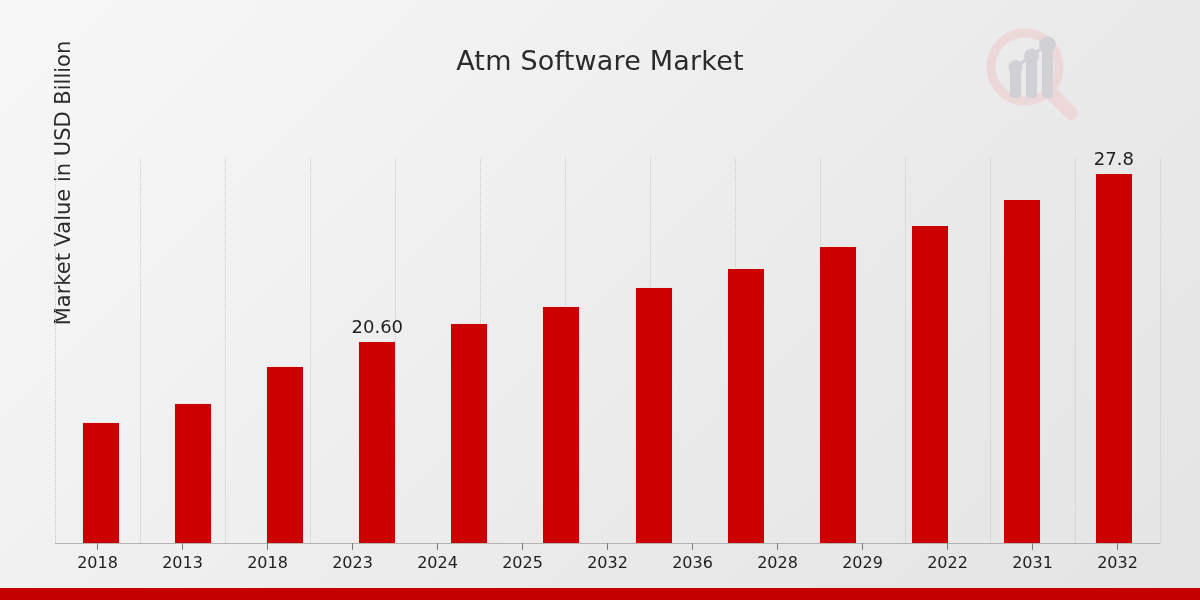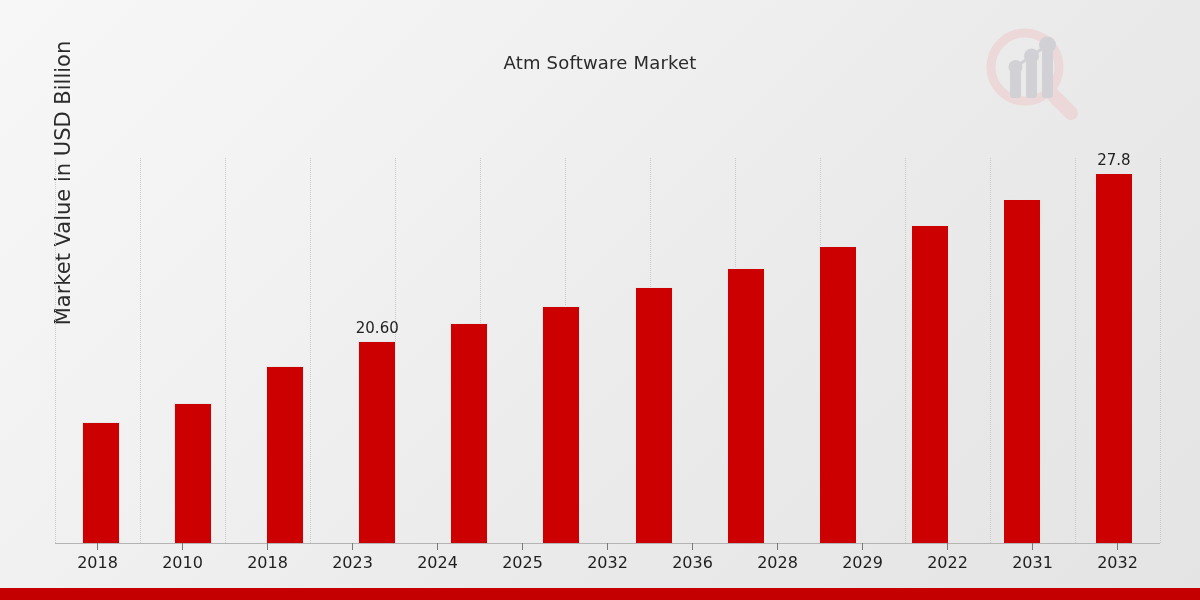--- a/index.html
+++ b/index.html
@@ -19,25 +19,25 @@
     position: relative;
     width: 1200px;
     height: 600px;
     background: linear-gradient(135deg, #f7f7f7 0%, #f2f2f2 28%, #eaeaea 62%, #e4e4e4 100%);
     box-sizing: border-box;
   }
 
   
   #chart-title {
     position: absolute;
-    top: 52px;
+    top: 45px;
     left: 0;
     width: 1200px;
     text-align: center;
-    font-size: 18px;
+    font-size: 27px;
     font-weight: 400;
     color: #2b2b2b;
     letter-spacing: 0.2px;
     white-space: nowrap;
   }
 
   
   #brand-logo {
     position: absolute;
     top: 22px;
@@ -104,21 +104,21 @@
     background: #cc0000;
     border: 1px solid #e8e8e8;
     border-bottom: none;
     box-sizing: border-box;
   }
 
   .bar-label {
     position: absolute;
     width: 90px;
     text-align: center;
-    font-size: 15px;
+    font-size: 18px;
     color: #1f1f1f;
     white-space: nowrap;
     pointer-events: none;
   }
 
   
   #x-axis-line {
     position: absolute;
     left: 55px;
     top: 543px;
@@ -290,21 +290,21 @@
       </div>
       <div class="tick-slot">
         <div class="tick-mark"></div>
       </div>
       <div class="tick-slot">
         <div class="tick-mark"></div>
       </div>
     </div>
   <div id="x-labels">
       <div class="x-label-slot">2018</div>
-      <div class="x-label-slot">2010</div>
+      <div class="x-label-slot">2013</div>
       <div class="x-label-slot">2018</div>
       <div class="x-label-slot">2023</div>
       <div class="x-label-slot">2024</div>
       <div class="x-label-slot">2025</div>
       <div class="x-label-slot">2032</div>
       <div class="x-label-slot">2036</div>
       <div class="x-label-slot">2028</div>
       <div class="x-label-slot">2029</div>
       <div class="x-label-slot">2022</div>
       <div class="x-label-slot">2031</div>

